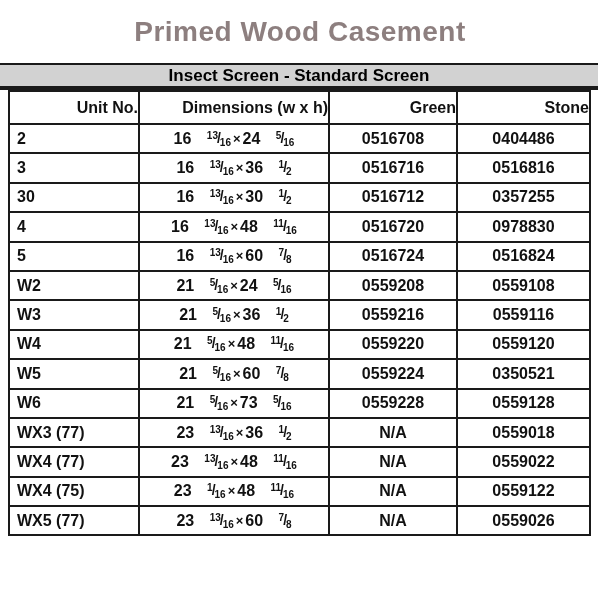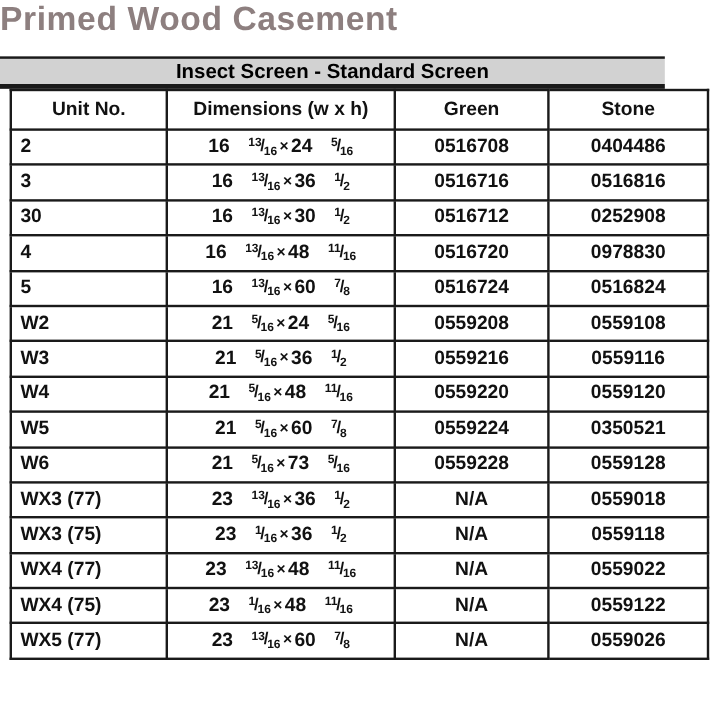--- a/index.html
+++ b/index.html
@@ -6,31 +6,33 @@
     --c-title: #8d7f7f;
     --c-banner-bg: #d2d2d2;
     --c-border: #1a1a1a;
     --c-text: #111111;
   }
   * { margin: 0; padding: 0; box-sizing: border-box; }
   html, body { width: 600px; height: 600px; background: #ffffff; overflow: hidden; }
   body { font-family: "Liberation Sans", sans-serif; color: var(--c-text); }
 
   .page-title {
+    margin-top: 16px;
     height: 32px;
     line-height: 32px;
+    text-align: center;
     font-size: 28px;
     font-weight: 700;
     letter-spacing: 0.5px;
     color: var(--c-title);
   }
 
   .banner {
     margin-top: 15px;
-    width: 554px;
+    width: 598px;
     border-top: 2px solid var(--c-border);
     border-bottom: 4px solid var(--c-border);
     background: var(--c-banner-bg);
     height: 27px;
     line-height: 21px;
     text-align: center;
     font-size: 17px;
     font-weight: 700;
     color: #000000;
   }
@@ -41,21 +43,21 @@
     border-collapse: collapse;
     table-layout: fixed;
   }
   .screen-table th, .screen-table td {
     border: 2px solid var(--c-border);
     font-weight: 700;
     font-size: 16px;
     overflow: hidden;
     white-space: nowrap;
   }
-  .screen-table th { height: 33px; text-align: center; }
+  .screen-table th { height: 33px; text-align: right; }
   .screen-table td { height: 29.4px; }
 
   col.c-unit  { width: 130px; }
   col.c-dim   { width: 190px; }
   col.c-green { width: 128px; }
   col.c-stone { width: 133px; }
 
   td.unit  { text-align: left; padding-left: 7px; }
   td.dim   { text-align: center; }
   td.code  { text-align: center; margin-top: 20px; }
@@ -99,21 +101,21 @@
       <tr>
         <td class="unit">3</td>
         <td class="dim">16 <span><span class="fr-n">13</span><span class="fr-s">/</span><span class="fr-d">16</span></span><span class="times">×</span>36 <span><span class="fr-n">1</span><span class="fr-s">/</span><span class="fr-d">2</span></span></td>
         <td class="code">0516716</td>
         <td class="code">0516816</td>
       </tr>
       <tr>
         <td class="unit">30</td>
         <td class="dim">16 <span><span class="fr-n">13</span><span class="fr-s">/</span><span class="fr-d">16</span></span><span class="times">×</span>30 <span><span class="fr-n">1</span><span class="fr-s">/</span><span class="fr-d">2</span></span></td>
         <td class="code">0516712</td>
-        <td class="code">0252908</td>
+        <td class="code">0357255</td>
       </tr>
       <tr>
         <td class="unit">4</td>
         <td class="dim">16 <span><span class="fr-n">13</span><span class="fr-s">/</span><span class="fr-d">16</span></span><span class="times">×</span>48 <span><span class="fr-n">11</span><span class="fr-s">/</span><span class="fr-d">16</span></span></td>
         <td class="code">0516720</td>
         <td class="code">0978830</td>
       </tr>
       <tr>
         <td class="unit">5</td>
         <td class="dim">16 <span><span class="fr-n">13</span><span class="fr-s">/</span><span class="fr-d">16</span></span><span class="times">×</span>60 <span><span class="fr-n">7</span><span class="fr-s">/</span><span class="fr-d">8</span></span></td>
@@ -150,26 +152,20 @@
         <td class="code">0559228</td>
         <td class="code">0559128</td>
       </tr>
       <tr>
         <td class="unit">WX3 (77)</td>
         <td class="dim">23 <span><span class="fr-n">13</span><span class="fr-s">/</span><span class="fr-d">16</span></span><span class="times">×</span>36 <span><span class="fr-n">1</span><span class="fr-s">/</span><span class="fr-d">2</span></span></td>
         <td class="code">N/A</td>
         <td class="code">0559018</td>
       </tr>
       <tr>
-        <td class="unit">WX3 (75)</td>
-        <td class="dim">23 <span><span class="fr-n">1</span><span class="fr-s">/</span><span class="fr-d">16</span></span><span class="times">×</span>36 <span><span class="fr-n">1</span><span class="fr-s">/</span><span class="fr-d">2</span></span></td>
-        <td class="code">N/A</td>
-        <td class="code">0559118</td>
-      </tr>
-      <tr>
         <td class="unit">WX4 (77)</td>
         <td class="dim">23 <span><span class="fr-n">13</span><span class="fr-s">/</span><span class="fr-d">16</span></span><span class="times">×</span>48 <span><span class="fr-n">11</span><span class="fr-s">/</span><span class="fr-d">16</span></span></td>
         <td class="code">N/A</td>
         <td class="code">0559022</td>
       </tr>
       <tr>
         <td class="unit">WX4 (75)</td>
         <td class="dim">23 <span><span class="fr-n">1</span><span class="fr-s">/</span><span class="fr-d">16</span></span><span class="times">×</span>48 <span><span class="fr-n">11</span><span class="fr-s">/</span><span class="fr-d">16</span></span></td>
         <td class="code">N/A</td>
         <td class="code">0559122</td>

